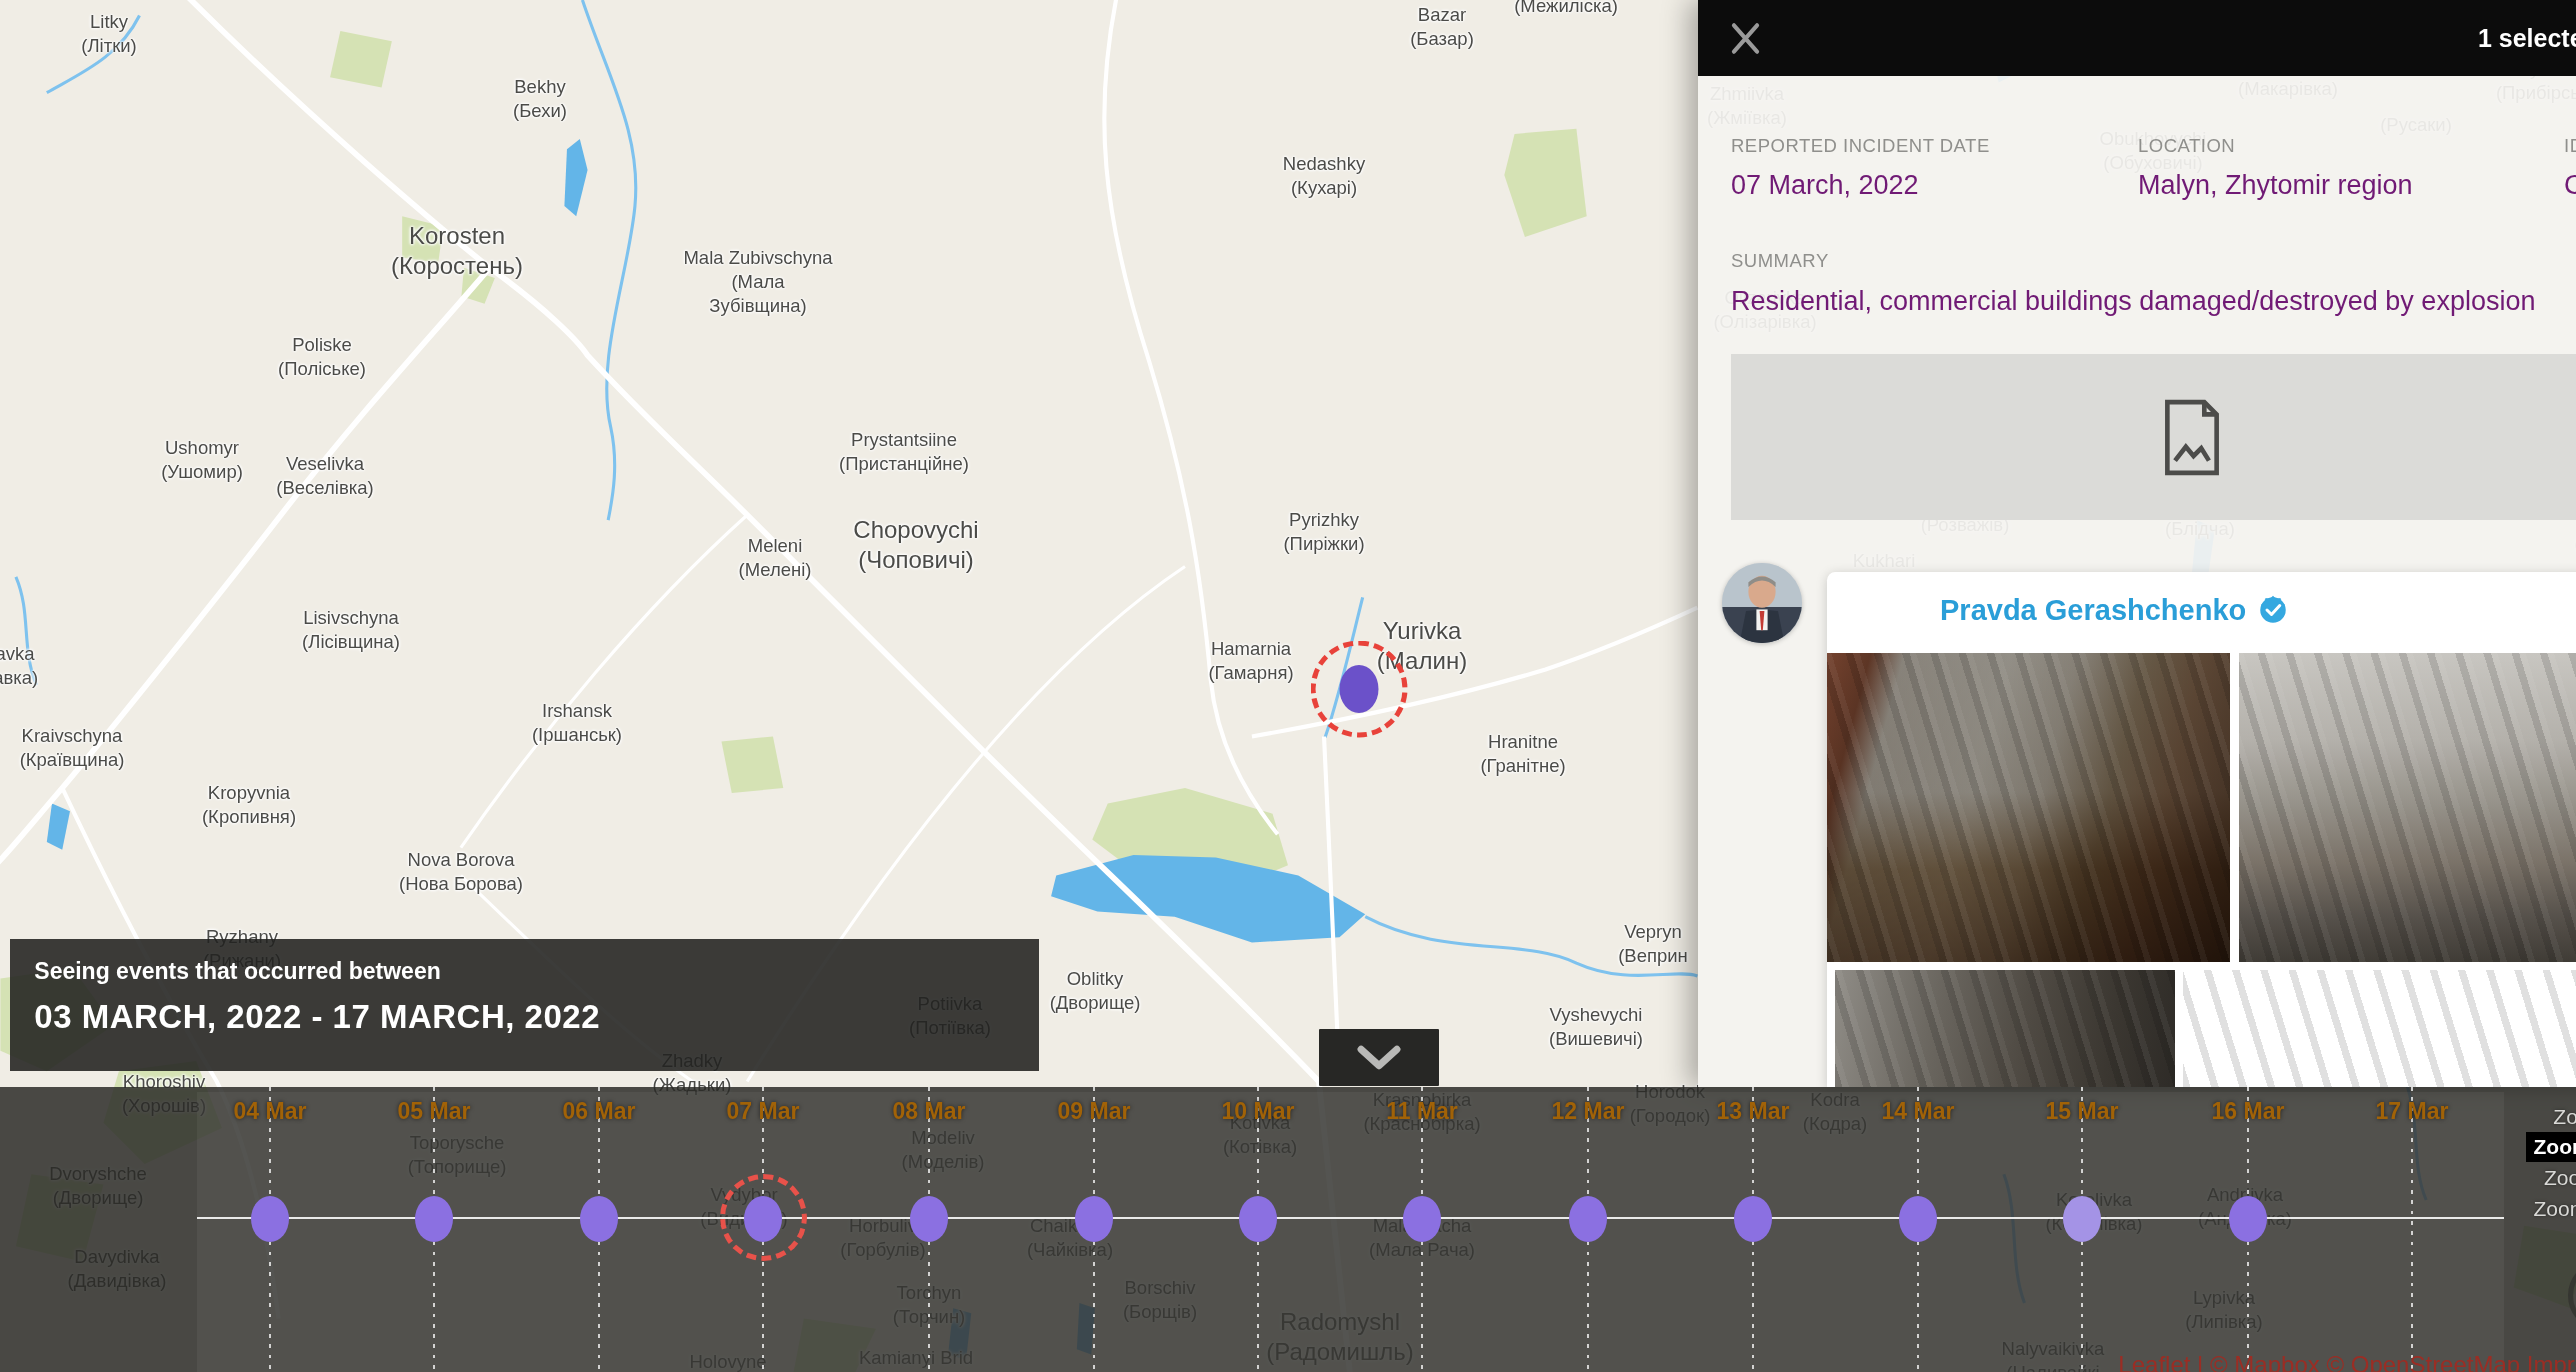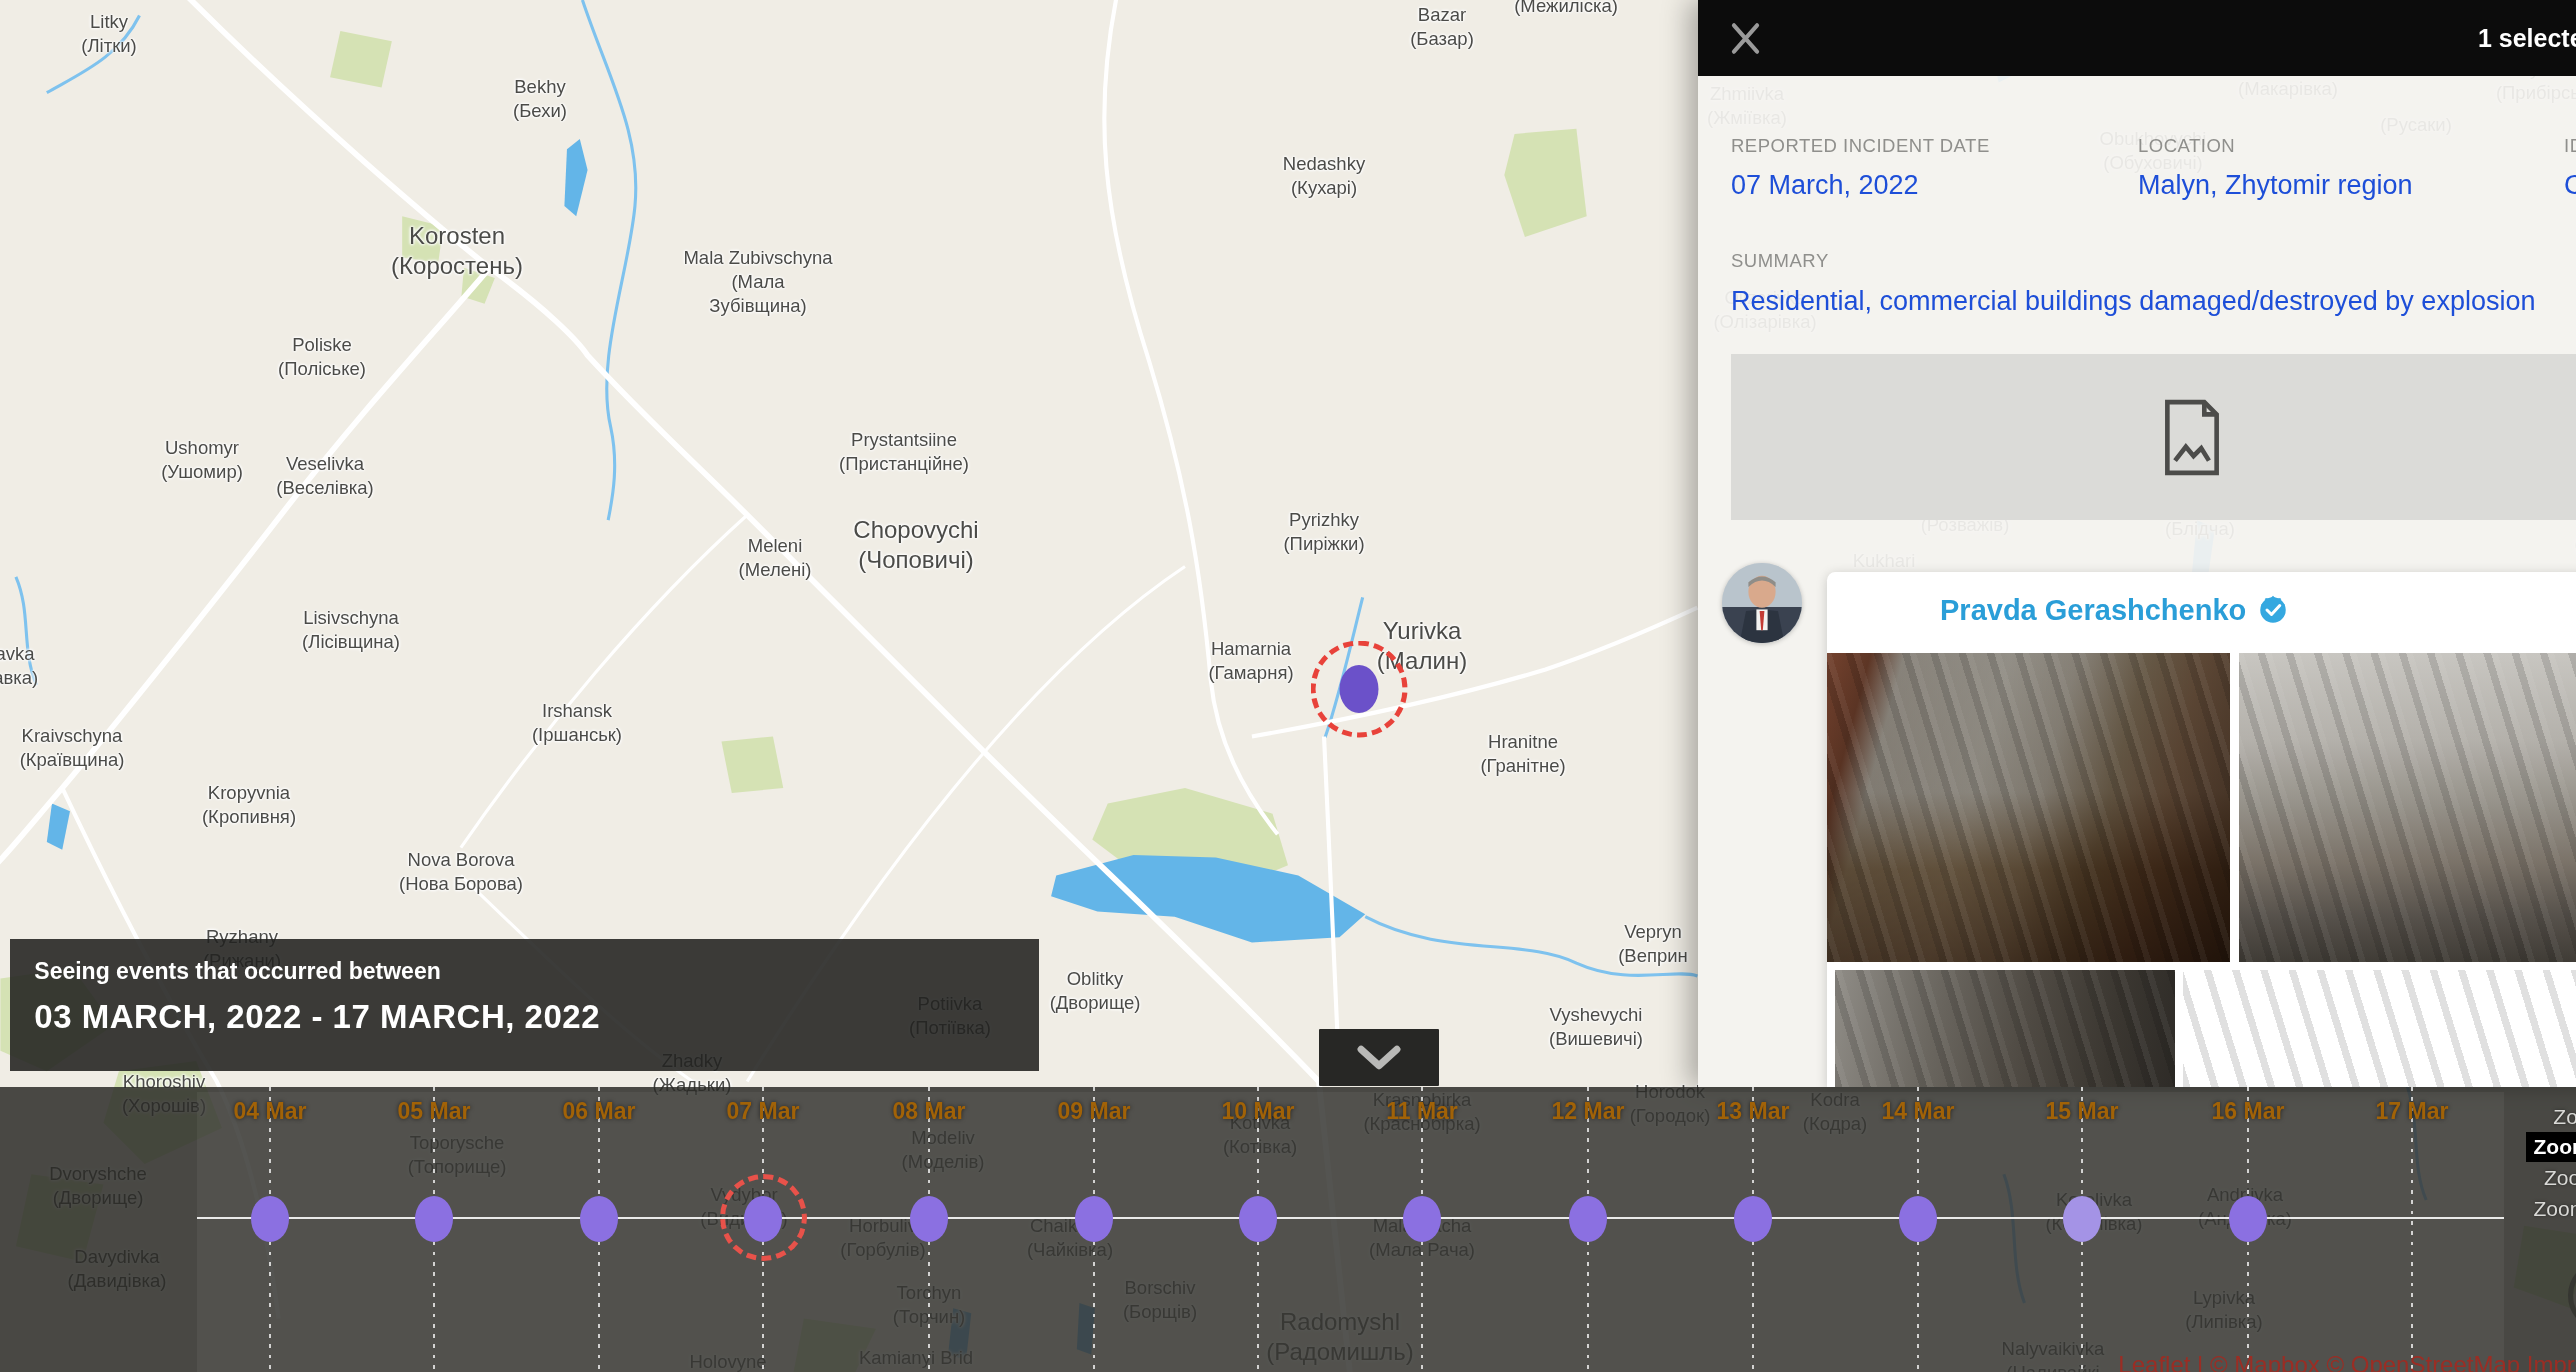--- a/index.html
+++ b/index.html
@@ -49,21 +49,21 @@
   #attribution{position:absolute;right:3.1px;bottom:-7.2px;z-index:45;color:#9b2d24;font-size:24px;
     white-space:nowrap;}
   
   #panel{position:absolute;left:1698px;top:0;width:1016px;height:1087px;z-index:30;
     background:rgba(244,243,240,0.93);box-shadow:-9.3px 0 26px rgba(0,0,0,.3);}
   #panel-header{position:absolute;left:0;top:0;width:100%;height:76px;background:#0c0c0c;
     display:flex;align-items:center;justify-content:space-between;box-sizing:border-box;padding:0 29px;}
   #close-btn{width:37px;height:37px;cursor:pointer;display:flex;align-items:center;justify-content:center;}
   #panel-header .title{color:#fff;font-size:25px;font-weight:bold;}
   .meta-label{position:absolute;color:#8f8f8c;font-size:18.5px;letter-spacing:0.5px;white-space:nowrap;}
-  .meta-value{position:absolute;color:#1d4ed8;font-size:27px;white-space:nowrap;}
+  .meta-value{position:absolute;color:#701a75;font-size:27px;white-space:nowrap;}
   #img-placeholder{position:absolute;left:33px;top:354px;width:922px;height:166px;background:#dbdbd8;
     display:flex;align-items:center;justify-content:center;}
   
   #tg-card{position:absolute;left:129px;top:572px;width:829px;height:515px;background:#fff;
     border-radius:8.2px 8.2px 0 0;box-shadow:0 2.1px 11.3px rgba(0,0,0,.18);}
   #tg-avatar{position:absolute;left:24px;top:563px;width:80px;height:80px;border-radius:50%;
     overflow:hidden;background:#c6cfd6;z-index:32;box-shadow:0 1px 5.2px rgba(0,0,0,.25);}
   #tg-name-row{position:absolute;left:113px;top:21.6px;display:flex;align-items:center;cursor:pointer;}
   #tg-name{color:#2a9ed8;font-size:29px;font-weight:bold;white-space:nowrap;}
   #tg-badge{width:30px;height:30px;margin-left:11.3px;}

